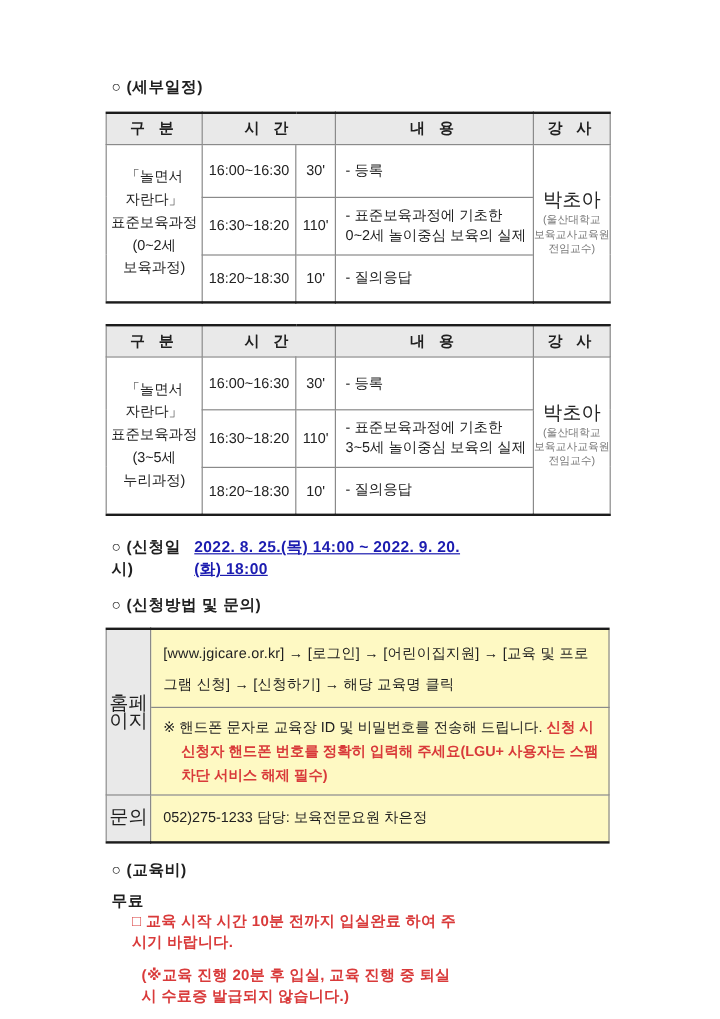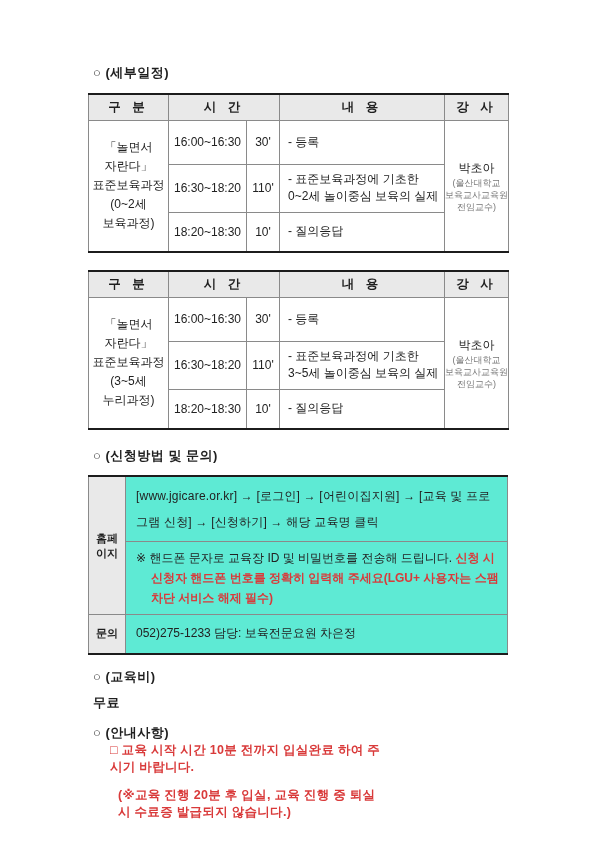--- a/index.html
+++ b/index.html
@@ -36,34 +36,34 @@
   .sched-table th {
     background: #e9e9e9; font-weight: 600; font-size: 12.5px;
     height: 26px; letter-spacing: 4px; color: #1f1f1f; margin-top: 46px;
   }
   .sched-table td { text-align: center; vertical-align: middle; font-size: 12px; }
   .col-cat { width: 80px; } .col-time { width: 78px; } .col-dur { width: 33px; }
   .col-cont { width: 165px; } .col-inst { width: 64px; }
   .row-a { height: 44px; } .row-b { height: 48px; } .row-c { height: 40px; }
   .cat-cell div { line-height: 19px; }
   .content-cell { text-align: left !important; padding: 2px 4px 2px 8px; line-height: 17px; }
-  .inst-name { font-size: 12px; line-height: 18px; }
+  .inst-name { font-size: 16px; line-height: 18px; }
   .inst-aff { font-size: 9px; color: #777; line-height: 12px; }
 
   .contact-table {
     border-top: 2px solid #1c1c1c; border-bottom: 2px solid #1c1c1c;
     margin-top: 0;
   }
   .contact-table th, .contact-table td { border: 1px solid #8a8a8a; }
   .contact-table th {
-    background: #e9e9e9; width: 37px; font-weight: 700; font-size: 11px;
+    background: #e9e9e9; width: 37px; font-weight: 400; font-size: 16px;
     vertical-align: middle; line-height: 15px; color: #1f1f1f;
     word-break: break-all; padding: 2px;
   }
-  .contact-table td { background: #5eead4; padding: 6px 8px 6px 10px; vertical-align: middle; }
+  .contact-table td { background: #fef9c3; padding: 6px 8px 6px 10px; vertical-align: middle; }
   .nav-cell { height: 59px; line-height: 26px; letter-spacing: 0.2px; }
   .note-cell { height: 53px; line-height: 20px; }
   .note-inner { padding-left: 15px; text-indent: -15px; }
   .note-red { color: #d93a3a; font-weight: 600; }
   .inquiry-cell { height: 39px; }
 
   .red-note1 {
     margin-top: 0; padding-left: 22px;
     color: #d93a3a; font-weight: 600; font-size: 12.5px; letter-spacing: 0.3px;
   }
@@ -164,20 +164,24 @@
       <td class="content-cell">- 표준보육과정에 기초한 3~5세 놀이중심 보육의 실제</td>
     </tr>
     <tr class="row-c">
       <td>18:20~18:30</td>
       <td>10'</td>
       <td class="content-cell">- 질의응답</td>
     </tr>
   </tbody>
     </table>
 
+  <div class="heading h-apply">
+    <span>○ (신청일시)</span>
+    <span class="apply-date">2022. 8. 25.(목) 14:00 ~ 2022. 9. 20.(화) 18:00</span>
+  </div>
 
   <div class="heading h-method">○ (신청방법 및 문의)</div>
 
   <table class="contact-table">
     <tbody>
         <tr>
       <th rowspan="2">홈페이지</th>
       <td class="nav-cell">[www.jgicare.or.kr] → [로그인] → [어린이집지원] → [교육 및 프로그램 신청] → [신청하기] → 해당 교육명 클릭</td>
     </tr>
     <tr>
@@ -192,18 +196,17 @@
       <td class="inquiry-cell">052)275-1233 담당: 보육전문요원 차은정</td>
     </tr>
   </tbody>
     </table>
 
   <div class="heading h-fee">
     <span>○ (교육비)</span>
     <span class="fee-value">무료</span>
   </div>
 
-  <div class="heading h-notice">○ (안내사항)</div>
 
   <div class="red-note1">□ 교육 시작 시간 10분 전까지 입실완료 하여 주시기 바랍니다.</div>
   <div class="red-note2">(※교육 진행 20분 후 입실, 교육 진행 중 퇴실 시 수료증 발급되지 않습니다.)</div>
 
 </div>
 
 </body></html>

